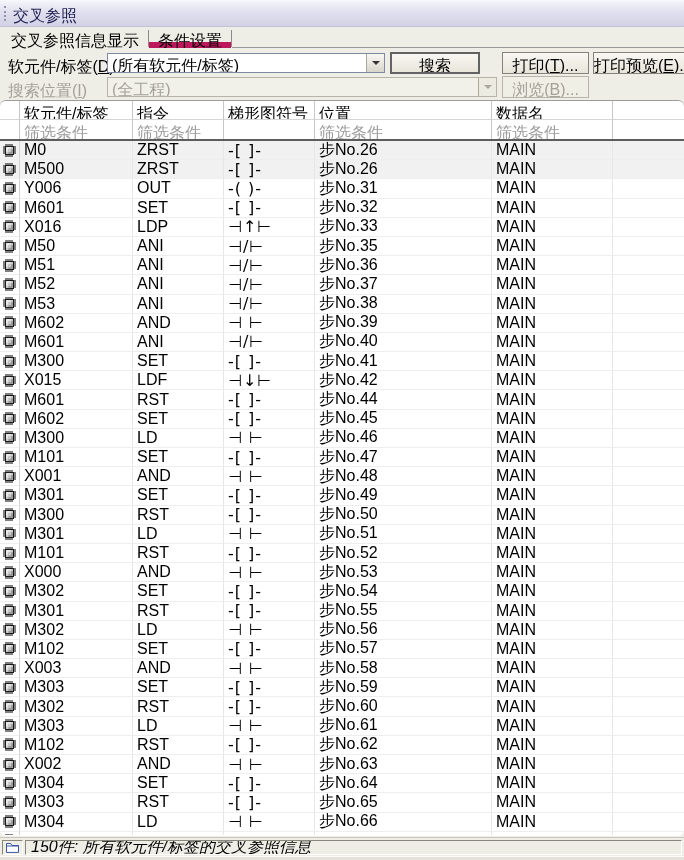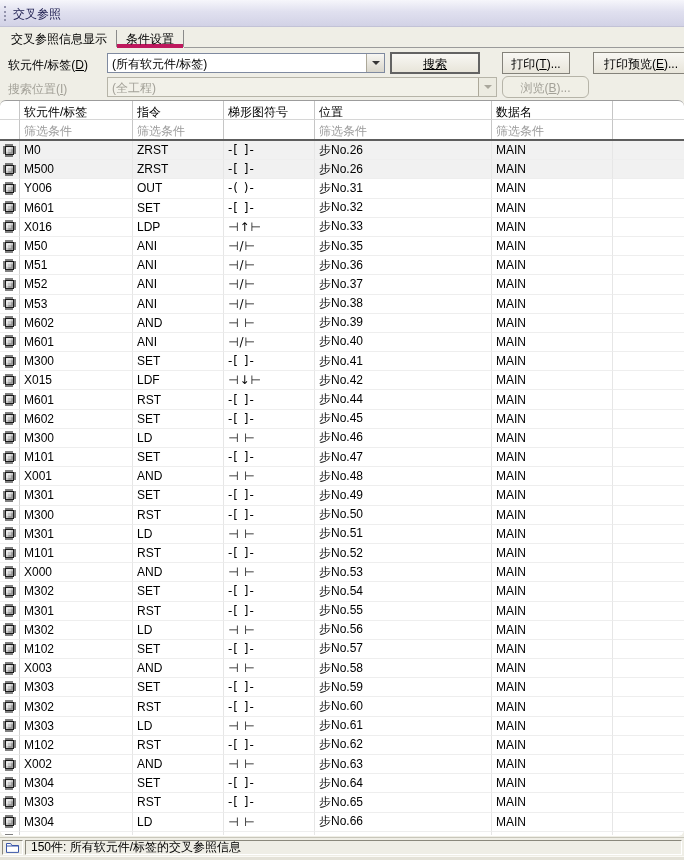--- a/index.html
+++ b/index.html
@@ -1,32 +1,32 @@
 <!DOCTYPE html>
 <html><head>
 <meta charset="utf-8">
 <style>
   html,body{margin:0;padding:0;}
   .window{
     position:relative;width:684px;height:860px;overflow:hidden;
     background:#efeee6;
     font-family:"Liberation Sans","DejaVu Sans",sans-serif;
-    font-size:12px;color:#000;
+    font-size:16px;color:#000;
   }
   
   .titlebar{
     position:absolute;left:0;top:0;width:684px;height:26px;
     background:linear-gradient(180deg,#f6f6fb 0%,#e0e0ef 45%,#d2d2e6 100%);
     border-bottom:1px solid #c2c2d6;
   }
   .grip{position:absolute;left:4px;top:6px;width:0;height:15px;border-left:2px dotted #9393ac;}
   .title-text{position:absolute;left:13px;top:6px;color:#1c1c4e;}
   
   .tabstrip{position:absolute;left:0;top:27px;width:684px;height:21px;display:flex;align-items:stretch;padding-left:2px;box-sizing:border-box;}
-  .tab{padding:4px 9px 0 9px;border-bottom:4px solid #be185d;white-space:nowrap;}
+  .tab{padding:4px 9px 0 9px;border-bottom:6px solid #be185d;white-space:nowrap;}
   .tab.active{border-bottom:1px solid transparent;}
   .tab-sep{width:1px;background:#8a8a8a;margin:3px 0 1px 0;border-bottom:1px solid #9a9a9a;}
   .tab-fill{flex:1;border-bottom:1px solid #9a9a9a;}
   
   .ctl-label{position:absolute;white-space:nowrap;}
   .ctl-label.disabled{color:#a3a198;}
   .mn{text-decoration:underline;}
   .combo{position:absolute;background:#fff;border:1px solid #7f8aa0;box-sizing:border-box;display:flex;align-items:stretch;}
   .combo .value{flex:1;padding:2px 0 0 4px;white-space:nowrap;overflow:hidden;}
   .combo .dropbtn{width:17px;background:linear-gradient(180deg,#f8f7f3,#d9d6cb);border-left:1px solid #aca899;display:flex;align-items:center;justify-content:center;}
@@ -54,21 +54,21 @@
   .brow{height:19.2px;text-align:right;}
   .brow.hl{background:#f1f1f1;}
   .bcell{border-right:1px solid #e6e6e6;border-bottom:1px solid #eeeeee;display:flex;align-items:center;padding-left:4px;white-space:nowrap;overflow:hidden;box-sizing:border-box;}
   .bcell:last-child{border-right:none;}
   .icon-cell{justify-content:center;padding-left:0;border-right:1px solid #d2d2d2;}
   .c-symbol{font-family:"DejaVu Sans",sans-serif;letter-spacing:1px;}
   
   .statusbar{position:absolute;left:0;top:837px;width:684px;height:19px;background:#efeee6;display:flex;align-items:center;padding:1px 2px;box-sizing:border-box;border-top:1px solid #c9c7bb;}
   .sunken{border:1px solid;border-color:#8a887c #ffffff #ffffff #8a887c;height:15px;box-sizing:border-box;background:#efeee6;}
   .status-icon-box{width:21px;display:flex;align-items:center;justify-content:center;margin-right:2px;}
-  .status-text-box{flex:1;display:flex;align-items:center;padding-left:5px;white-space:nowrap;overflow:hidden;}
+  .status-text-box{flex:1;display:flex;align-items:center;padding-left:5px;white-space:nowrap;overflow:hidden;font-style:italic;}
   .bottom-strip{position:absolute;left:0;top:856px;width:684px;height:4px;background:#e4e2d8;border-top:1px solid #fbfaf6;}
 </style>
 </head>
 <body>
 
 <div class="window">
 
   <div class="titlebar">
     <div class="grip"></div>
     <div class="title-text">交叉参照</div>
@@ -83,31 +83,31 @@
   </div>
 
   <div class="ctl-label" style="left:8px;top:57px;"><span>软元件/标签(</span><span class="mn">D</span><span>)</span></div>
   <div class="combo" style="left:107px;top:53px;width:278px;height:20px;">
     <div class="value">(所有软元件/标签)</div>
     <div class="dropbtn">
         <div class="arrow-down"></div>
       </div>
   </div>
   <div class="btn default" style="left:390px;top:52px;width:90px;height:22px;">搜索</div>
-  <div class="btn" style="left:502px;top:52px;width:68px;height:22px;"><span>打印(</span><span class="mn">T</span><span>)...</span></div>
+  <div class="btn" style="left:502px;top:52px;width:87px;height:22px;"><span>打印(</span><span class="mn">T</span><span>)...</span></div>
   <div class="btn" style="left:593px;top:52px;width:96px;height:22px;"><span>打印预览(</span><span class="mn">E</span><span>)...</span></div>
 
   <div class="ctl-label disabled" style="left:8px;top:81px;"><span>搜索位置(</span><span class="mn">I</span><span>)</span></div>
   <div class="combo disabled" style="left:107px;top:77px;width:390px;height:20px;">
     <div class="value">(全工程)</div>
     <div class="dropbtn">
         <div class="arrow-down"></div>
       </div>
   </div>
-  <div class="btn disabled" style="left:502px;top:76px;width:87px;height:22px;border-radius:6px;"><span>浏览(</span><span class="mn">B</span><span>)...</span></div>
+  <div class="btn disabled" style="left:502px;top:76px;width:87px;height:22px;"><span>浏览(</span><span class="mn">B</span><span>)...</span></div>
 
   <div class="xtable">
     <div class="trow hrow" id="header-row">
         <div class="hcell"></div>
         <div class="hcell">软元件/标签</div>
         <div class="hcell">指令</div>
         <div class="hcell">梯形图符号</div>
         <div class="hcell">位置</div>
         <div class="hcell">数据名</div>
         <div class="hcell"></div>

